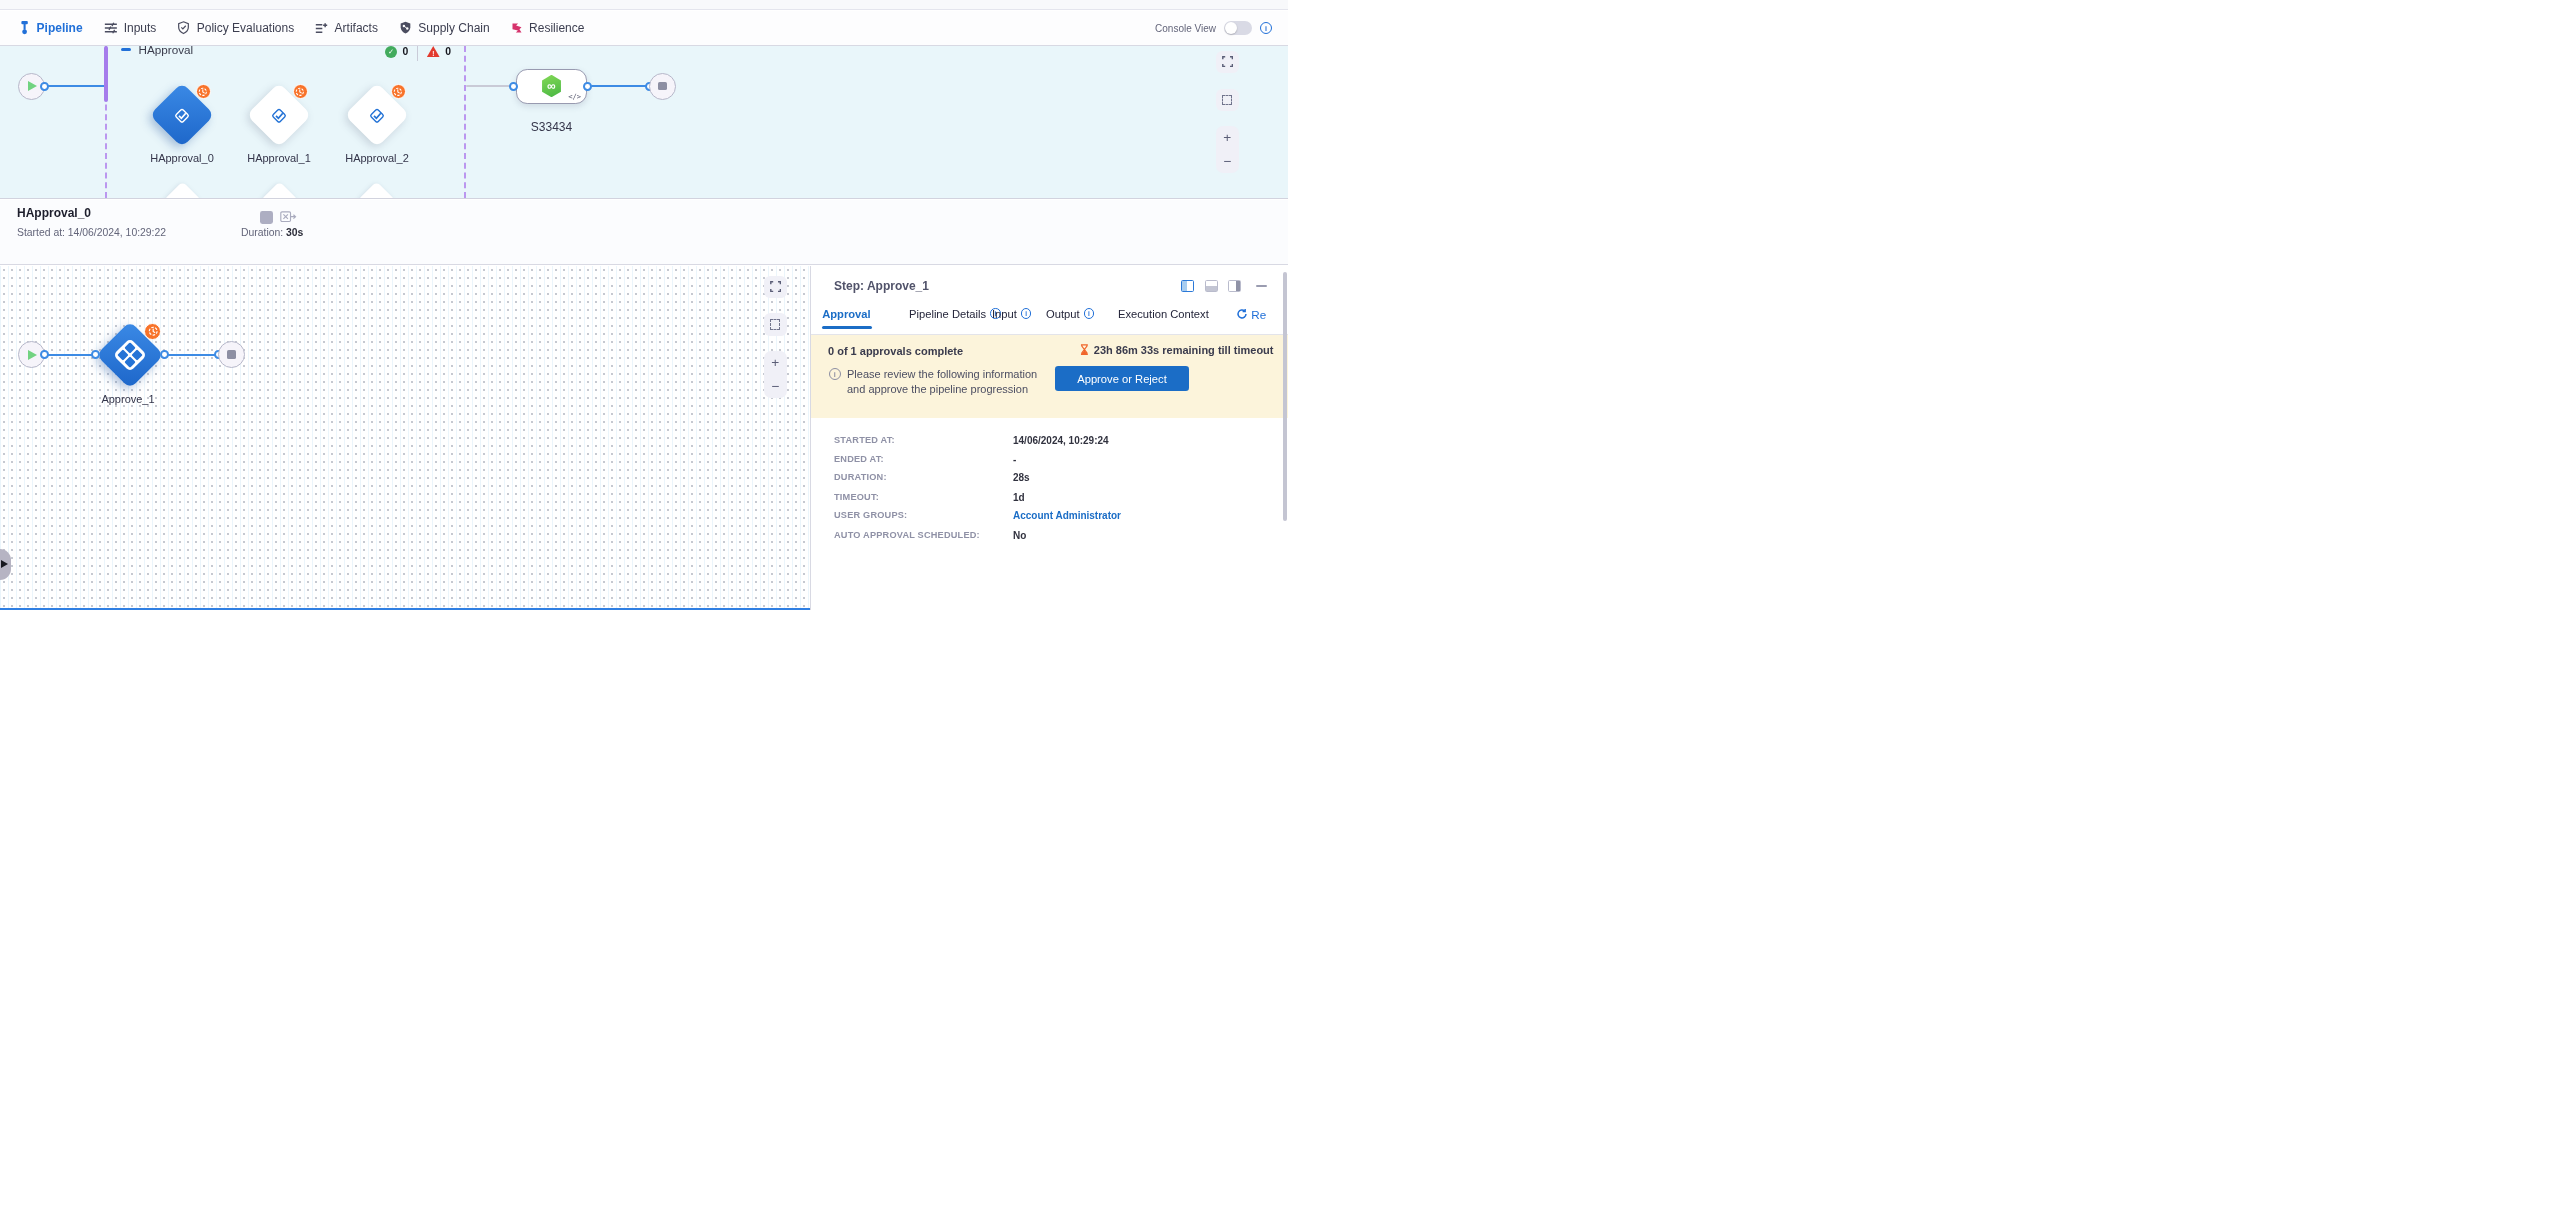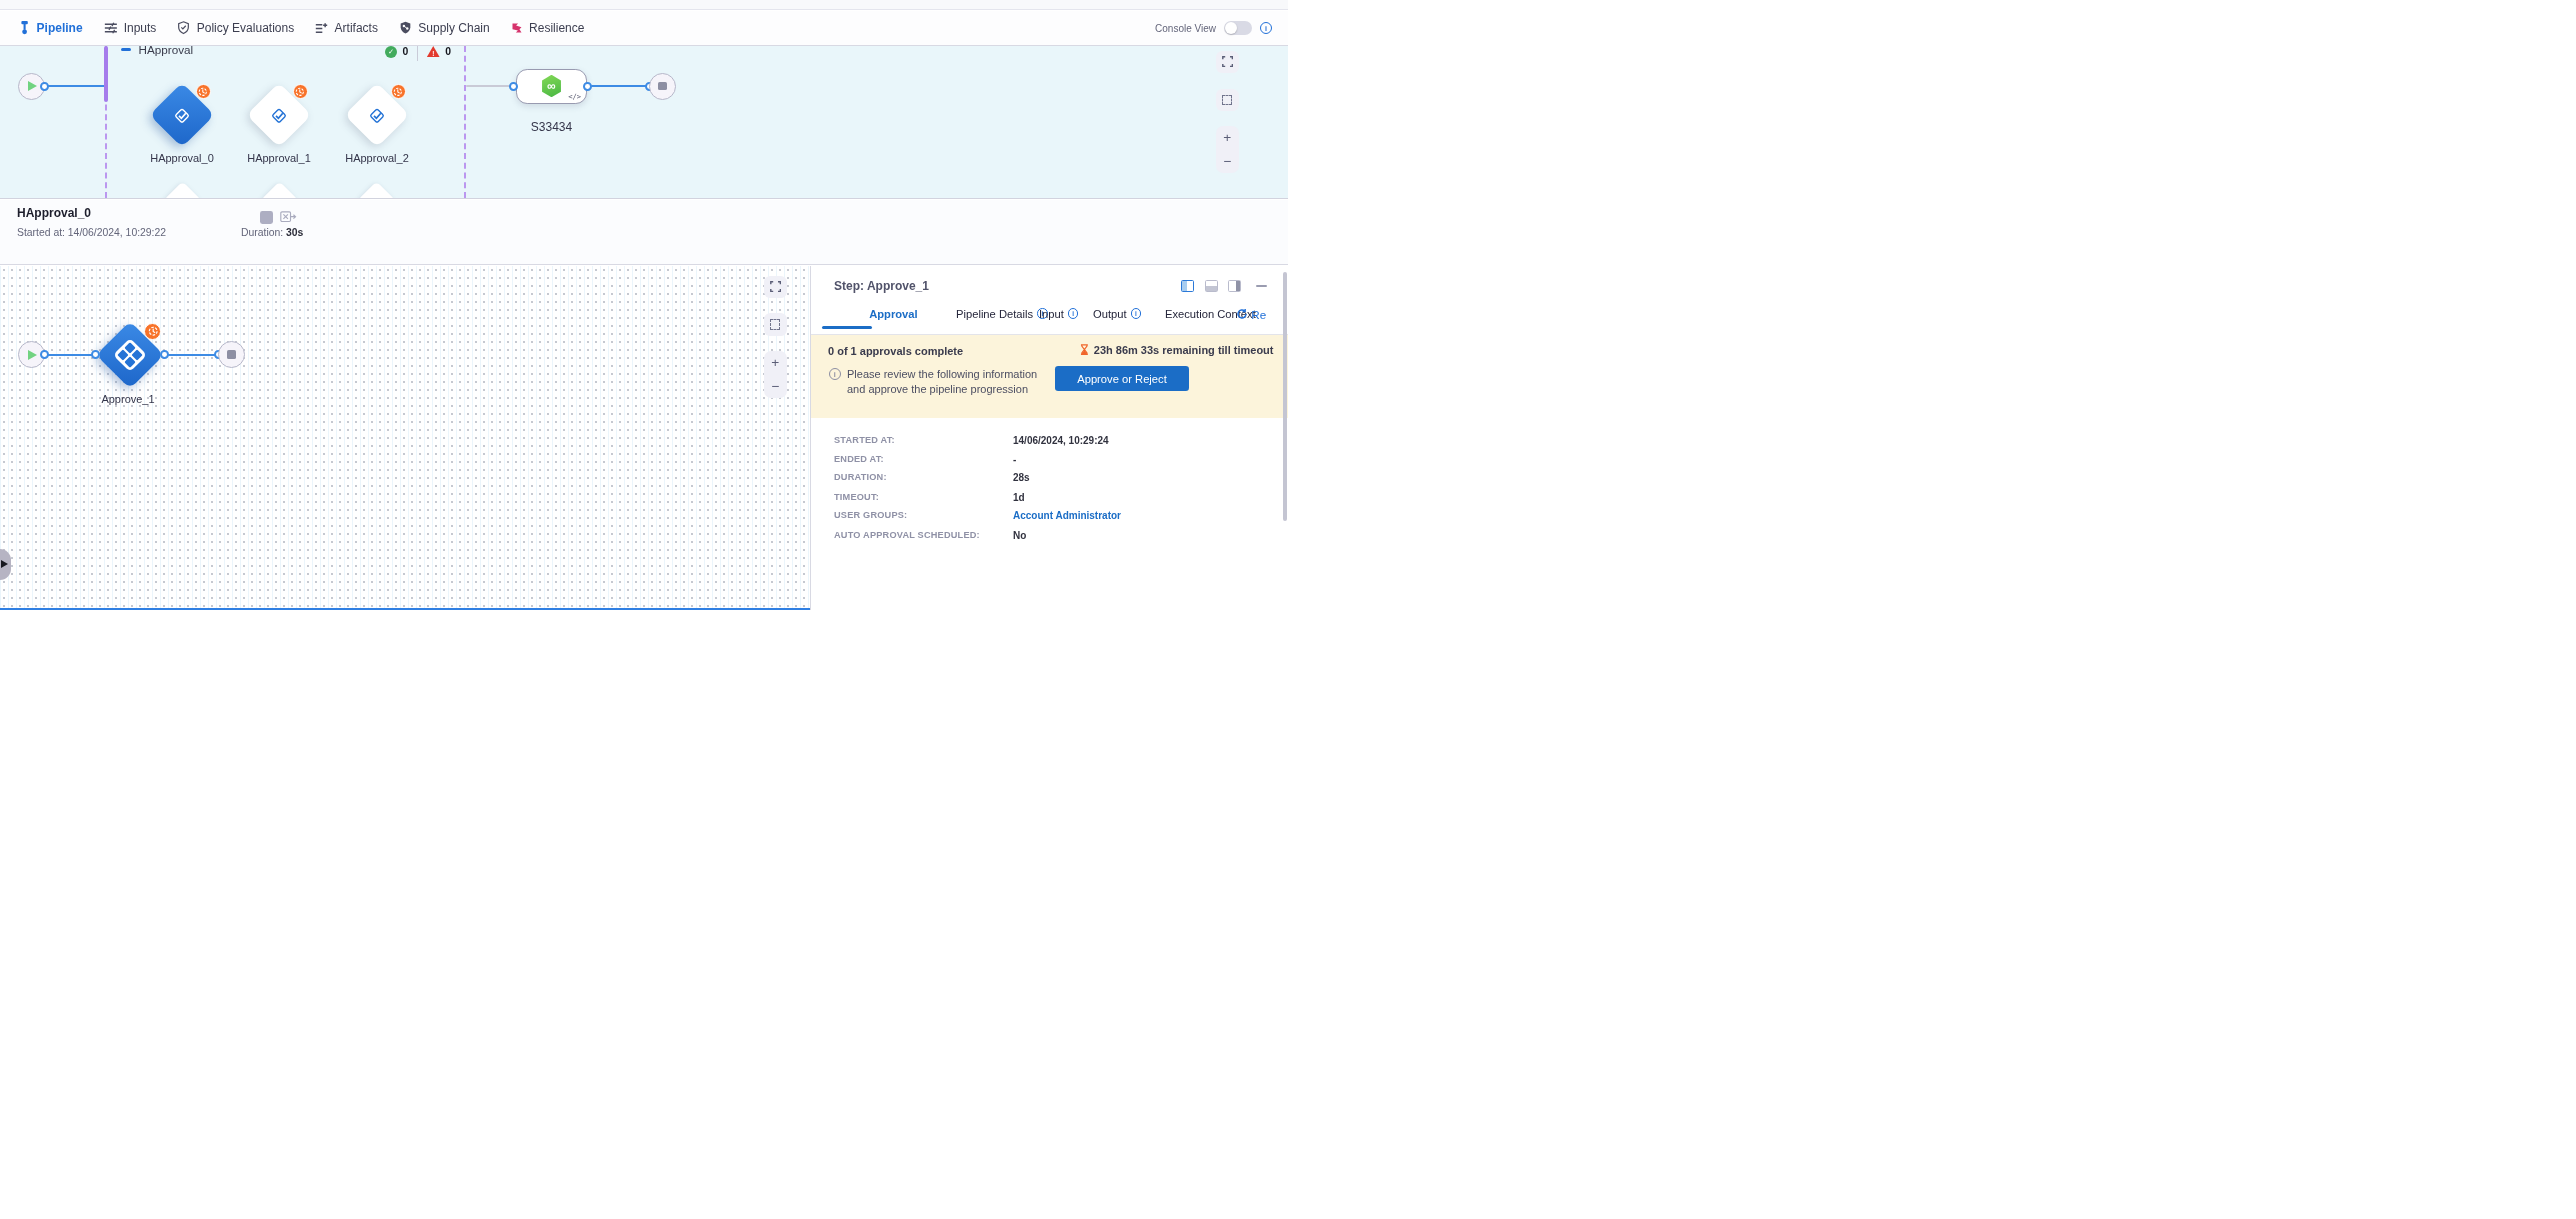--- a/index.html
+++ b/index.html
@@ -87,21 +87,21 @@
   
   .panel { position:absolute; left:810px; top:266px; width:478px; height:344px; background:#fff; border-left:0.8px solid #d8d9e3; }
   .panel-title { position:absolute; left:23px; top:13px; font-size:12px; font-weight:700; color:#51536a; }
   .layout-icons { position:absolute; right:47px; top:13.7px; display:flex; gap:10.4px; align-items:center; }
   .li1 { width:13px; height:12px; border:1.3px solid #2b79d8; border-radius:1.6px; background:linear-gradient(to right,#a8cdf0 0 45%,#fff 45%); }
   .li2 { width:13px; height:12px; border:1.3px solid #b9bbcc; border-radius:1.6px; background:linear-gradient(to top,#c3c5d3 0 50%,#fff 50%); }
   .li3 { width:13px; height:12px; border:1.3px solid #b9bbcc; border-radius:1.6px; background:linear-gradient(to left,#8f92a6 0 40%,#fff 40%); }
   .panel-min { position:absolute; right:21px; top:19px; width:11.2px; height:2.4px; border-radius:1.6px; background:#9a9cb0; cursor:pointer; }
 
   .ptabs { position:absolute; left:0; top:40px; width:100%; height:22.5px; }
-  .ptab { position:absolute; top:1.6px; font-size:11.2px; color:#24253a; display:flex; gap:4px; align-items:center; cursor:pointer; white-space:nowrap;margin-left:47px; }
+  .ptab { position:absolute; top:1.6px; font-size:11.2px; color:#24253a; display:flex; gap:4px; align-items:center; cursor:pointer; white-space:nowrap; }
   .ptab.active { color:#1b6dc6; font-weight:700; }
   .ptab-underline { position:absolute; left:11.2px; top:20px; width:50px; height:2.8px; background:#1b6dc6; border-radius:1.6px; }
   .prefresh { position:absolute; left:425px; top:1.6px; display:flex; gap:3.2px; align-items:center; color:#2170d8; font-size:11.7px; cursor:pointer; white-space:nowrap; overflow:hidden; }
 
   .banner { position:absolute; left:0; top:68px; width:100%; height:84px; background:#fcf4db; border-top:0.8px solid #e3e4ea; }
   .bn-progress { position:absolute; left:17px; top:10.4px; font-size:11px; font-weight:700; color:#3a3b4d; }
   .bn-timeout { position:absolute; right:14.5px; top:8.8px; display:flex; gap:4.8px; align-items:center; font-size:11px; font-weight:700; color:#3a3b4d; }
   .bn-info { position:absolute; left:17.7px; top:33px; }
   .bn-msg { position:absolute; left:36px; top:32px; font-size:11px; color:#4c4e62; line-height:14.5px; }
   .bn-btn { position:absolute; left:244px; top:31px; width:134px; height:25px; background:#1b6dc6; border:none; border-radius:3.2px; color:#fff; font-size:11.2px; font-family:inherit; cursor:pointer; }

